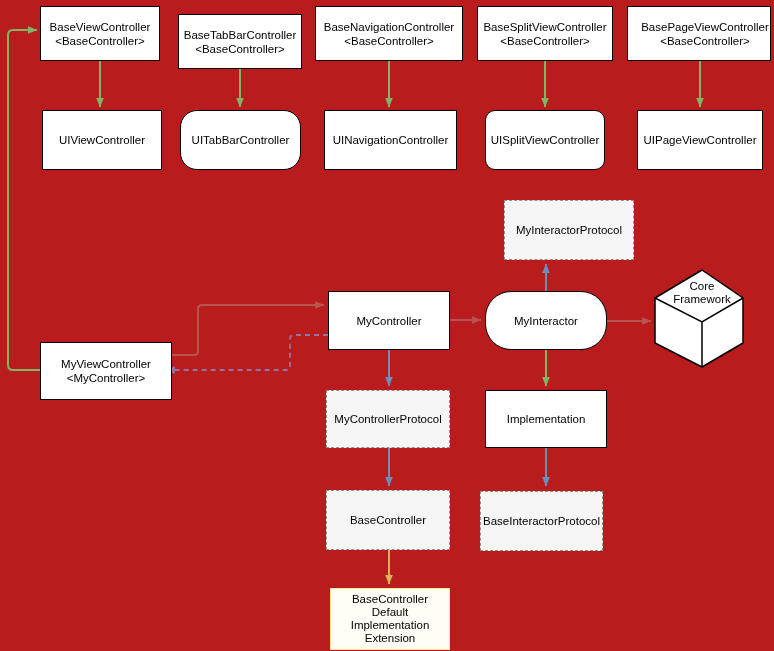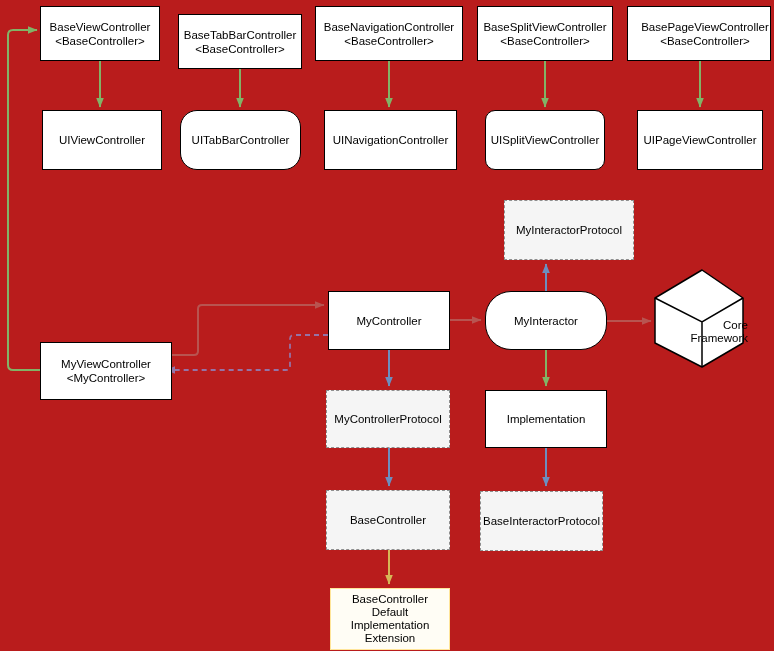--- a/index.html
+++ b/index.html
@@ -10,22 +10,22 @@
   svg.edge-layer{position:absolute;left:0;top:0;z-index:1;}
   .node{
     position:absolute;box-sizing:border-box;z-index:2;
     display:flex;align-items:center;justify-content:center;
     text-align:center;font-size:11.5px;line-height:14px;color:#000;
     white-space:pre-line;background:#ffffff;border:1.5px solid #000000;
   }
   .node.dashed{border:1.4px dashed #8f8f8f;background:#f5f5f5;}
   .node.yellow{border:1.5px solid #ffe599;background:#fffdf5;line-height:13px;}
   .cube-label{
-    position:absolute;z-index:2;text-align:right;white-space:pre-line;
-    font-size:11.5px;line-height:12.5px;color:#000;background:transparent;border:none;margin-top:39px;
+    position:absolute;z-index:2;text-align:center;white-space:pre-line;
+    font-size:11.5px;line-height:12.5px;color:#000;background:transparent;border:none;
   }
 </style>
 </head>
 <body>
 
 <div class="canvas">
 
   <svg class="edge-layer" width="774" height="651" viewBox="0 0 774 651">
     <defs>
       <marker id="ah-green" viewBox="0 0 10 10" refX="9" refY="5" markerWidth="10" markerHeight="10" orient="auto-start-reverse" markerUnits="userSpaceOnUse">

